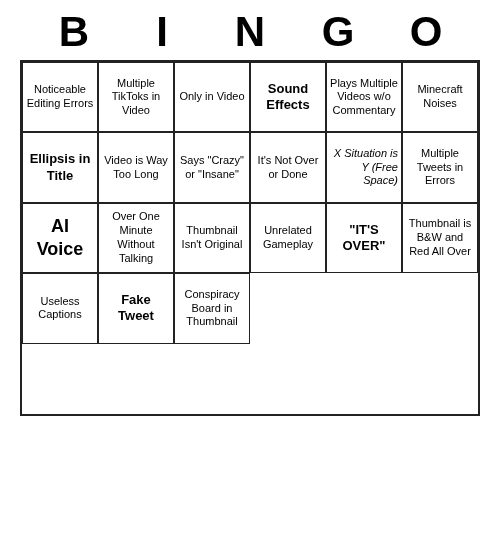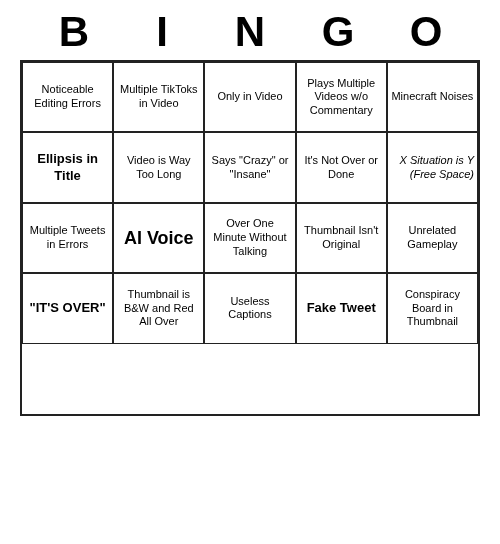--- a/index.html
+++ b/index.html
@@ -24,21 +24,21 @@
       width: 88px;
       text-align: center;
       font-size: 42px;
       font-weight: bold;
       font-family: Arial, sans-serif;
     }
     .bingo-grid {
       border: 2px solid #222;
       width: 460px;
       display: grid;
-      grid-template-columns: repeat(5, 1fr);
+      grid-template-columns: repeat(6, 1fr);
       grid-template-rows: repeat(5, 1fr);
       height: 356px;
     }
     .cell {
       border: 1.5px solid #222;
       display: flex;
       align-items: center;
       justify-content: center;
       text-align: center;
       padding: 3px;
@@ -67,20 +67,21 @@
     <div class="bingo-letter">I</div>
     <div class="bingo-letter">N</div>
     <div class="bingo-letter">G</div>
     <div class="bingo-letter">O</div>
   </div>
 
 <div class="bingo-grid">
 <div class="cell">Noticeable Editing Errors</div>
     <div class="cell">Multiple TikToks in Video</div>
     <div class="cell">Only in Video</div>
+    <div class="cell medium-text">Sound Effects</div>
     <div class="cell">Plays Multiple Videos w/o Commentary</div>
     <div class="cell">Minecraft Noises</div>
     <div class="cell medium-text">Ellipsis in Title</div>
     <div class="cell">Video is Way Too Long</div>
     <div class="cell">Says "Crazy" or "Insane"</div>
     <div class="cell">It's Not Over or Done</div>
     <div class="cell free-space">X Situation is Y (Free Space)</div>
     <div class="cell">Multiple Tweets in Errors</div>
     <div class="cell large-text">AI Voice</div>
     <div class="cell">Over One Minute Without Talking</div>

